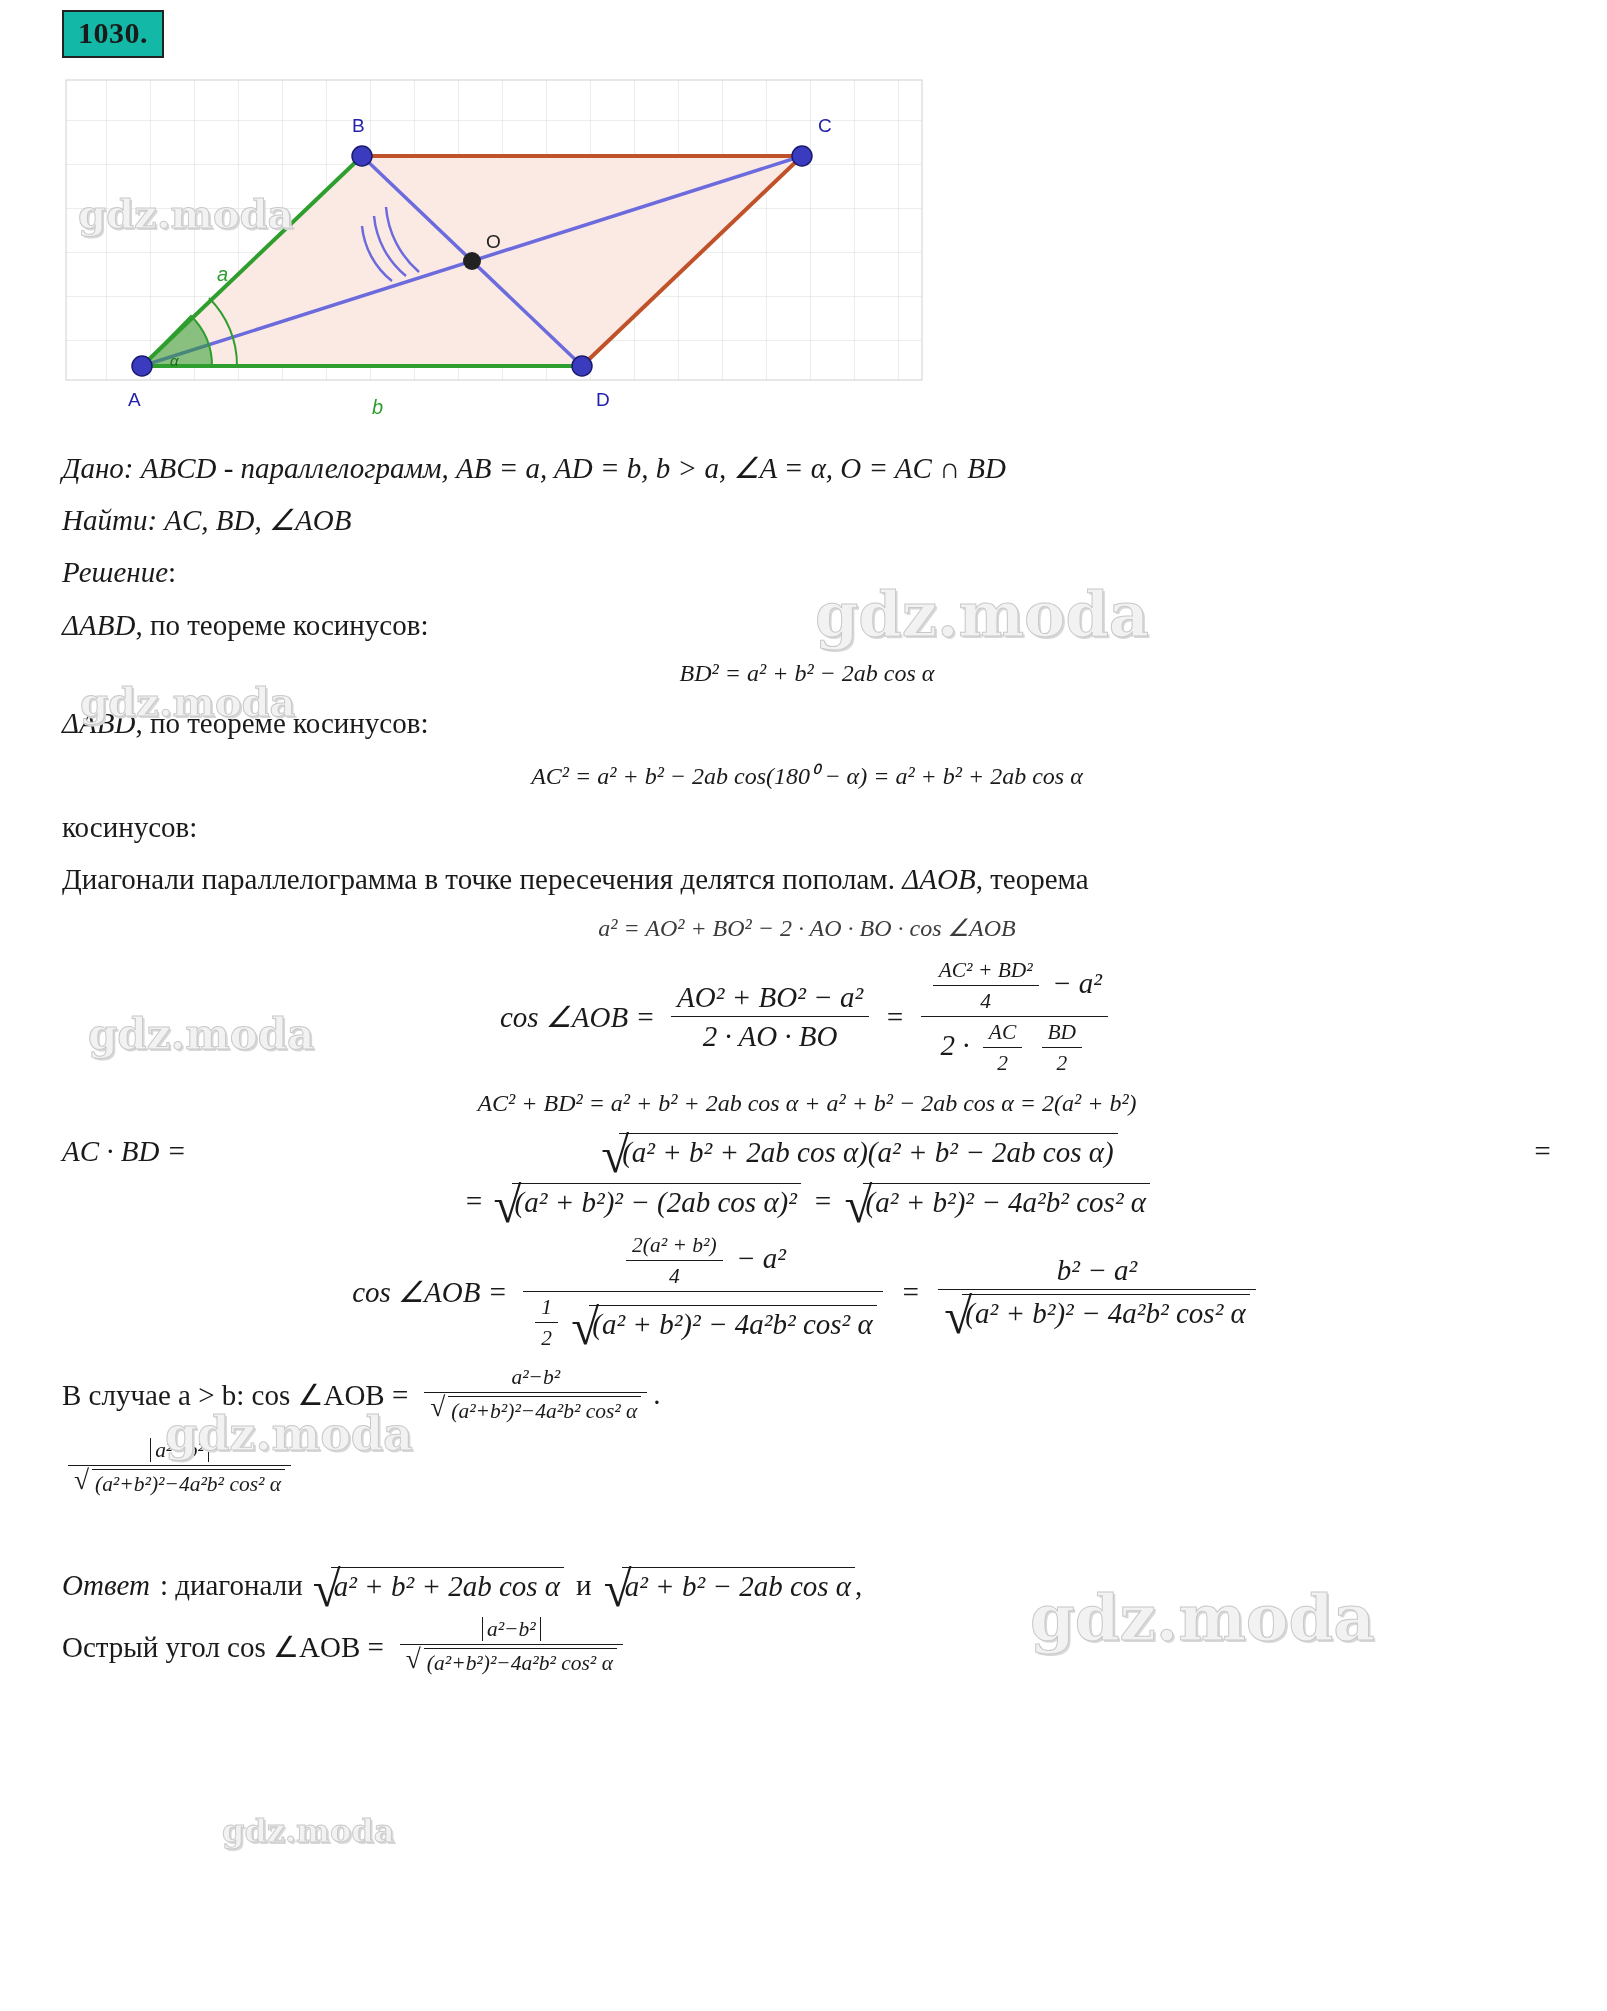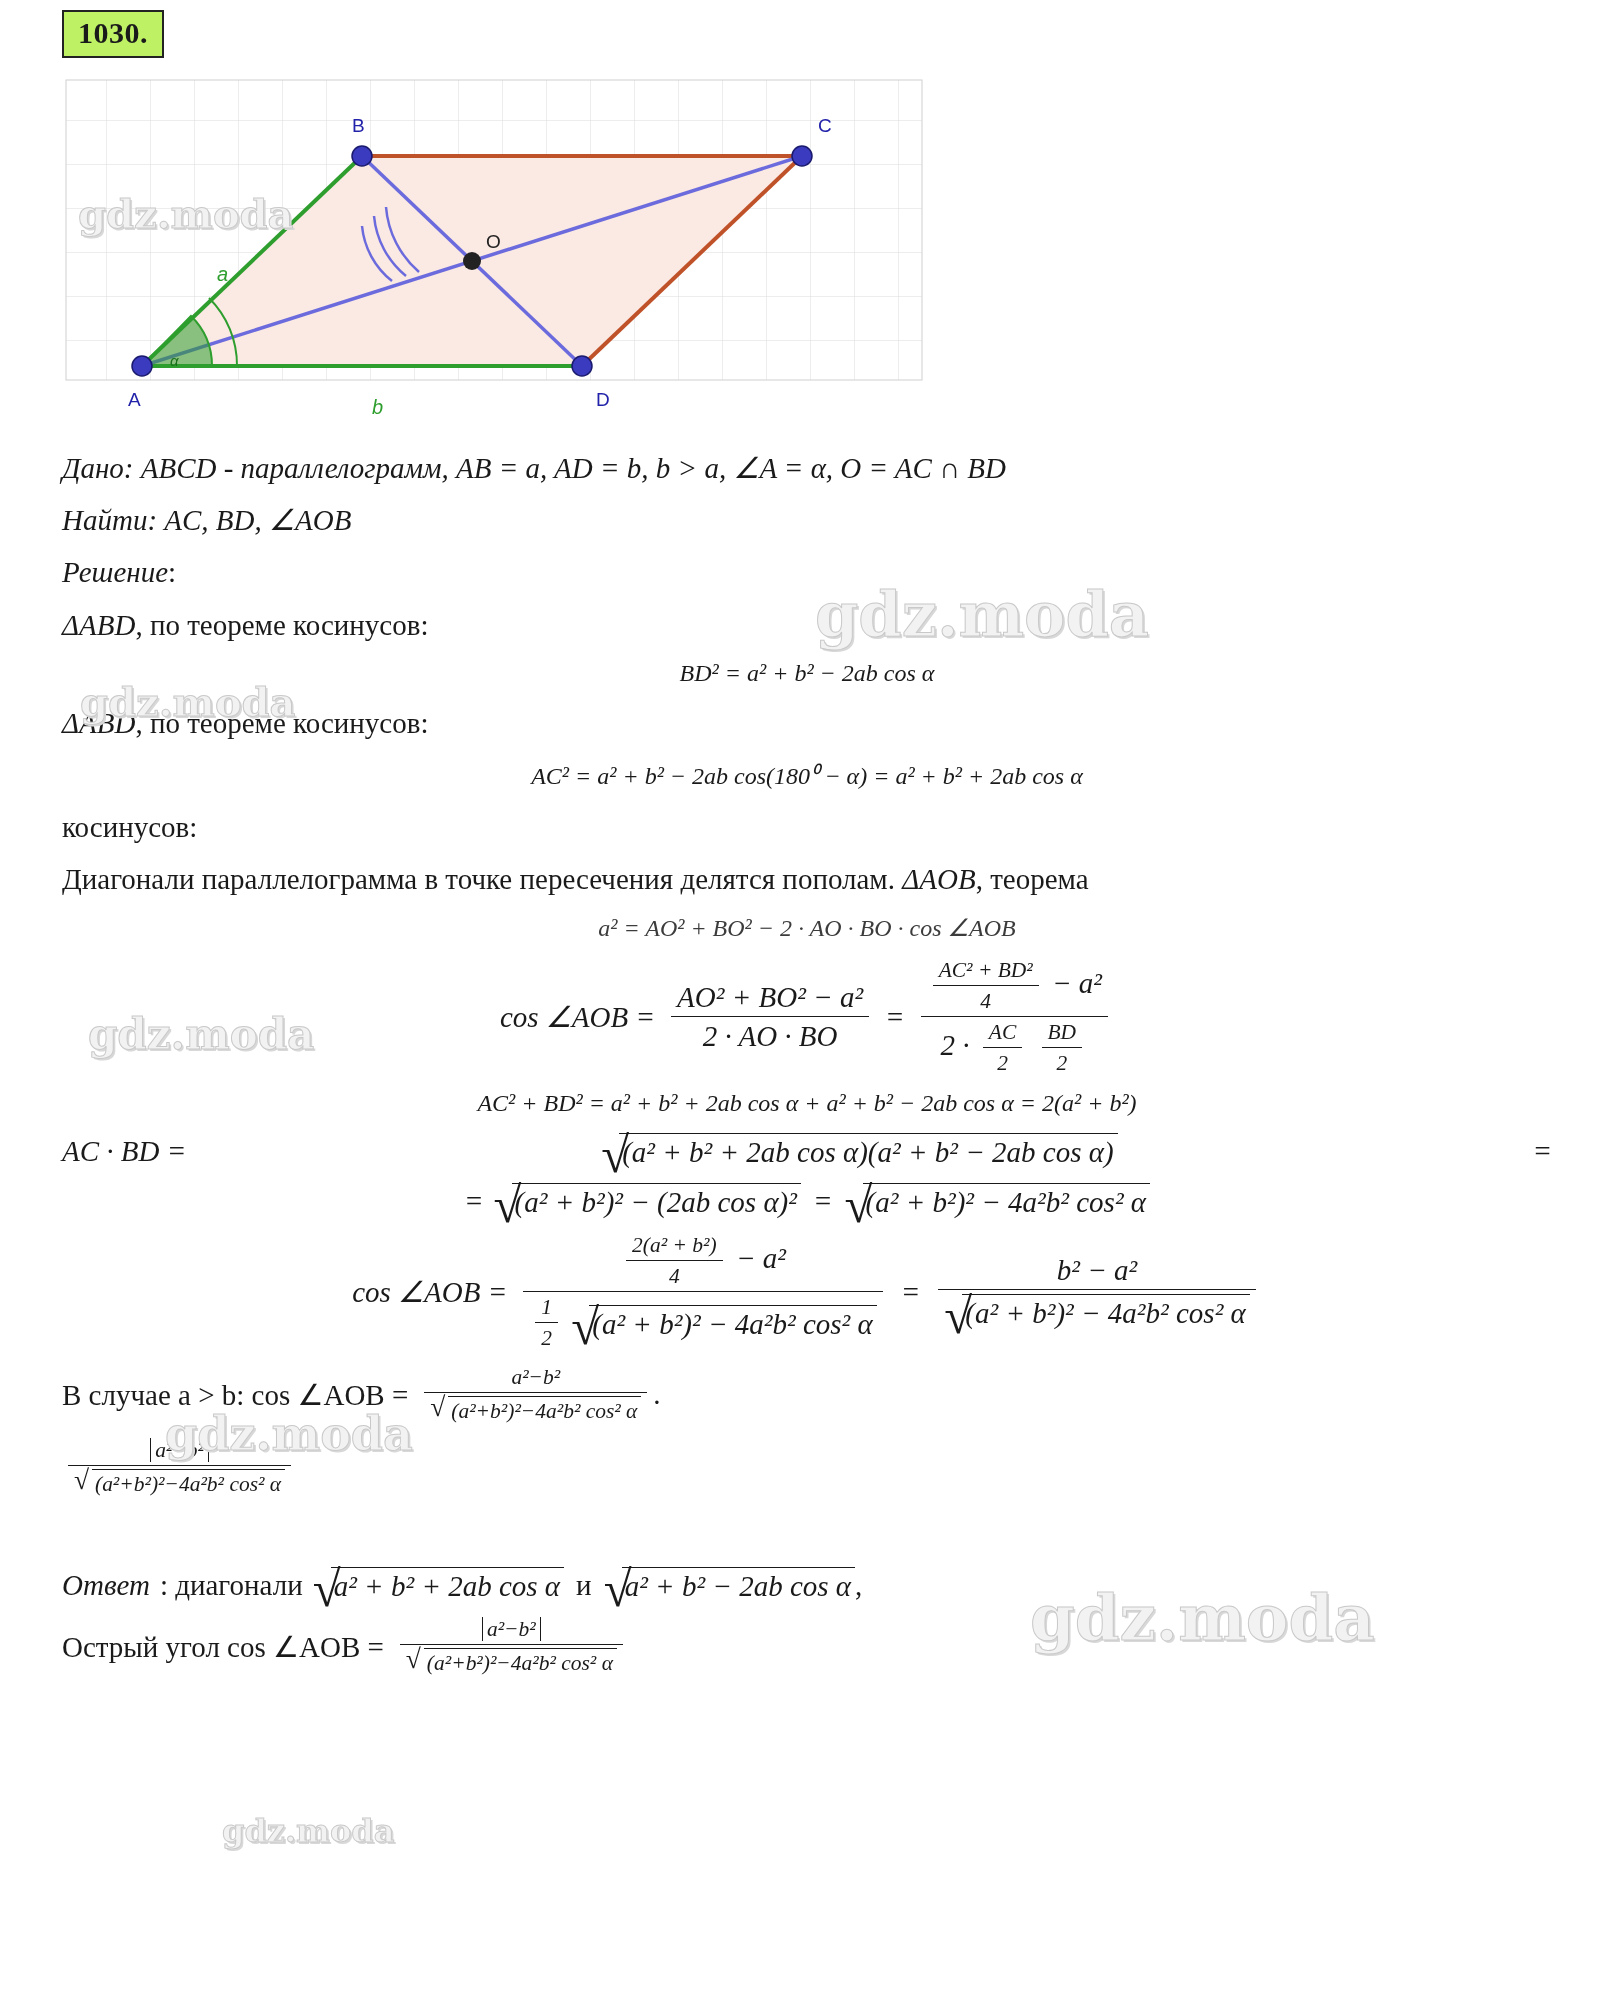--- a/index.html
+++ b/index.html
@@ -26,21 +26,21 @@
   .task-number {
     position: absolute;
     left: 62px;
     top: 10px;
     border: 2px solid #222;
     padding: 4px 14px 6px 14px;
     font-family: "Liberation Serif", serif;
     font-size: 30px;
     font-weight: bold;
     letter-spacing: 0.5px;
-    background: #bef264;
+    background: #14b8a6;
   }
 
   
   .figure-wrap {
     position: absolute;
     left: 62px;
     top: 76px;
     width: 880px;
     height: 350px;
   }

